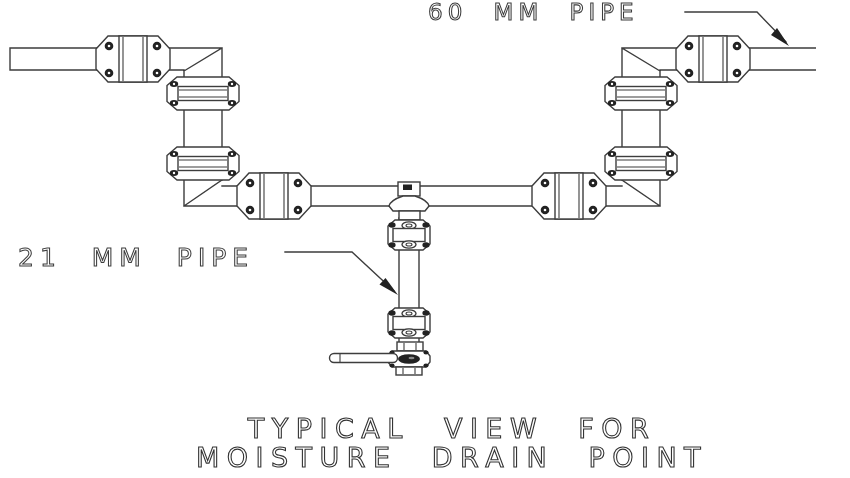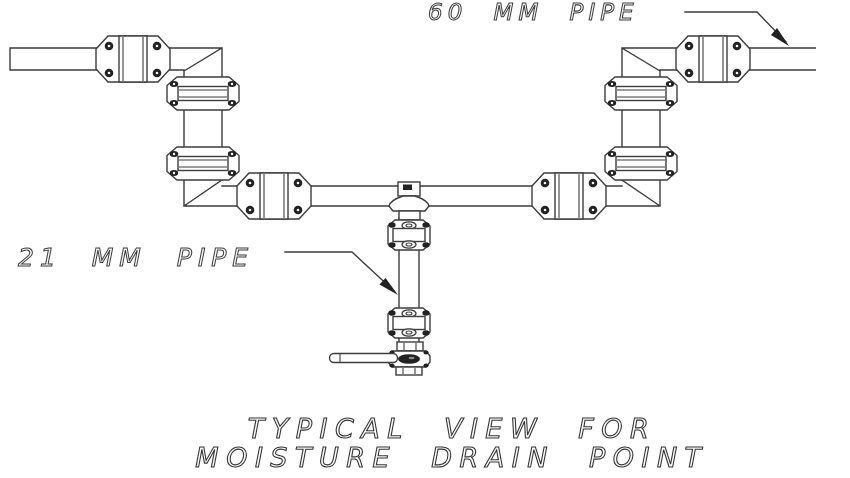--- a/index.html
+++ b/index.html
@@ -1,17 +1,17 @@
 <!DOCTYPE html>
 <html><head>
 <meta charset="utf-8">
 <style>
   html,body{margin:0;padding:0;background:#ffffff;}
   .stage{position:relative;width:816px;height:478px;background:#ffffff;overflow:hidden;
-         font-family:"DejaVu Sans", sans-serif;font-style:italic;}
+         font-family:"DejaVu Sans", sans-serif;}
   svg{display:block;}
   .ln{fill:none;stroke:#3d3d3d;stroke-width:1.4;stroke-linecap:square;stroke-linejoin:miter;}
   .lnthin{fill:none;stroke:#3d3d3d;stroke-width:1.1;}
   .wfill{fill:#ffffff;stroke:#3d3d3d;stroke-width:1.4;stroke-linejoin:miter;}
   .dark{fill:#222222;stroke:none;}
   .cadtext{fill:none;stroke:#3d3d3d;stroke-width:1.05px;
            font-family:"DejaVu Sans", sans-serif;}
   .cap{fill:none;stroke:#343434;stroke-width:1.1px;
        font-family:"DejaVu Sans", sans-serif;}
 </style>

